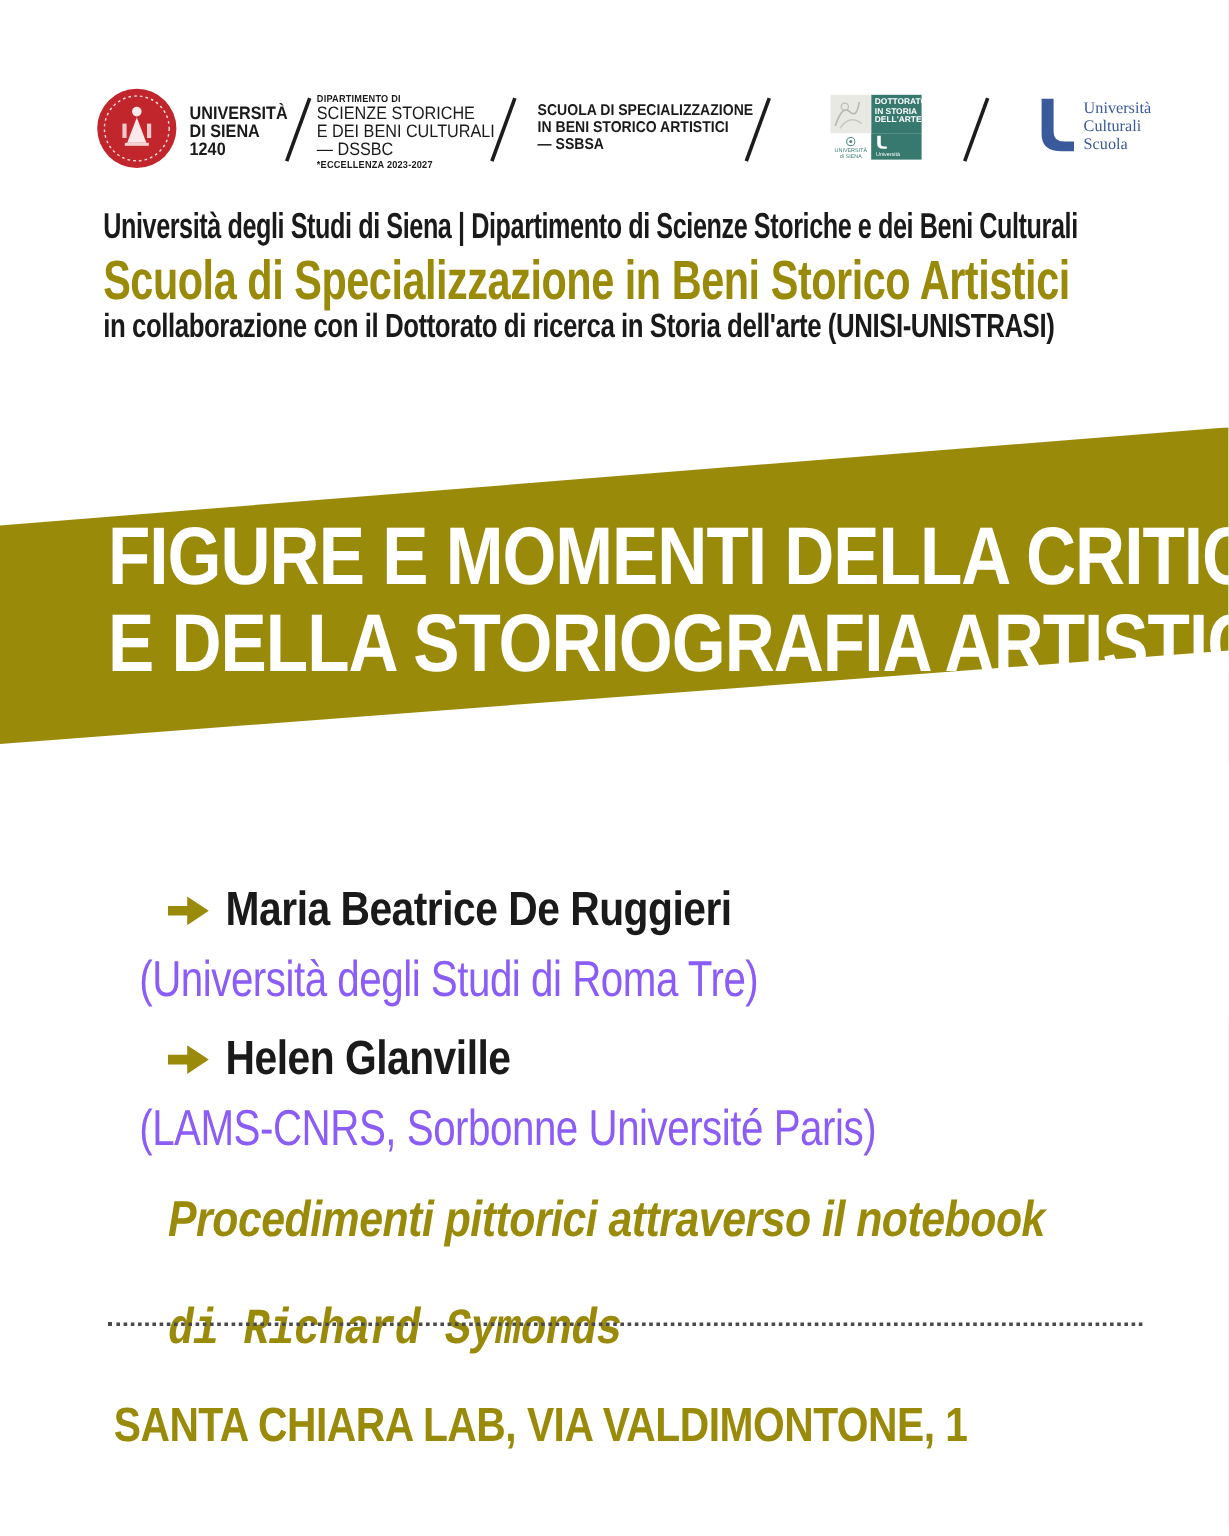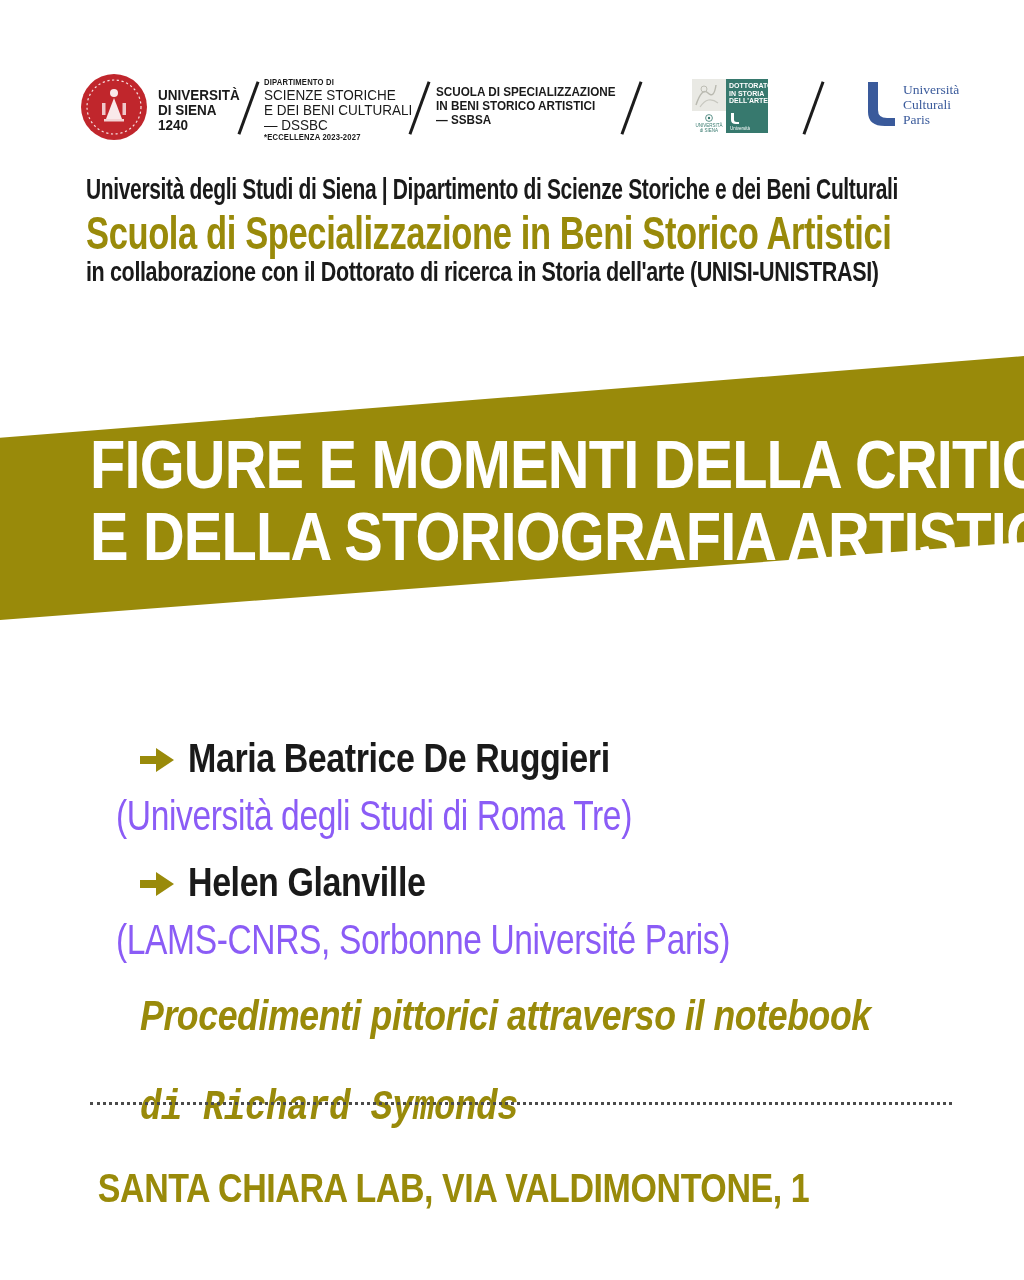--- a/index.html
+++ b/index.html
@@ -53,21 +53,21 @@
   .date-line { font-size:48px; }
   .date-line .time { font-weight:400; letter-spacing:-1px; }
   .date-line .sep { font-weight:400; padding:0 10px; }
   .speaker { font-size:40px; }
   .affil { font-size:42px; }
   .talk { font-size:42px; font-style:italic; font-weight:700; letter-spacing:-.5px; }
   .arrow-ico { display:inline-block; vertical-align:baseline; margin-right:14px; }
 
   .dotted-rule { left:90px; top:1102px; width:862px; height:0;
     border-top:3px dotted #4a4a4a; }
-  .footer { left:0; top:1166px; width:872px; text-align:right; font-size:40px; }
+  .footer { left:0; top:1166px; width:872px; text-align:left; font-size:40px;padding-left:32px; }
   .footer .cond { transform-origin:50% 50%; }
 </style>
 </head>
 <body>
 
 <div class="page">
 
   <div class="abs" style="left:80px; top:73px;">
     <svg width="68" height="68" viewBox="0 0 68 68">
       <circle cx="34" cy="34" r="33" fill="#C0262C"></circle>
@@ -91,21 +91,21 @@
   <div class="abs dssbc" style="left:264px; top:77px;">
     <div class="tiny"><span class="cond sx90">DIPARTIMENTO DI</span></div>
     <div class="big"><span class="cond sx90">SCIENZE STORICHE</span></div>
     <div class="big"><span class="cond sx90">E DEI BENI CULTURALI</span></div>
     <div class="big"><span class="cond sx90">— DSSBC</span></div>
     <div class="tiny"><span class="cond sx90">*ECCELLENZA 2023-2027</span></div>
   </div>
 
   <div class="abs hdr-slash" style="left:418px; top:80px;"></div>
 
-  <div class="abs ssbsa" style="left:436px; top:85px;">
+  <div class="abs ssbsa" style="left:448px; top:85px;">
     <div><span class="cond sx90">SCUOLA DI SPECIALIZZAZIONE</span></div>
     <div><span class="cond sx90">IN BENI STORICO ARTISTICI</span></div>
     <div><span class="cond sx90">— SSBSA</span></div>
   </div>
 
   <div class="abs hdr-slash" style="left:630px; top:80px;"></div>
 
   <div class="abs dott-logo" style="left:692px; top:79px;">
     <div class="dl-tl">
       <svg width="34" height="32" viewBox="0 0 34 32">
@@ -137,21 +137,21 @@
 
   <div class="abs hdr-slash" style="left:812px; top:80px;"></div>
 
   <div class="abs" style="left:866px; top:82px; display:flex; gap:7px;">
     <svg width="30" height="46" viewBox="0 0 30 46">
       <path d="M2 0 h10 v28 q0 8 9 8 h8 v8 h-10 q-17 0 -17 -14 z" fill="#3A5A9B"></path>
     </svg>
     <div class="uss-text">
       <div>Università</div>
       <div>Culturali</div>
-      <div>Paris</div>
+      <div>Scuola</div>
     </div>
   </div>
 
   <div class="abs l1 bold" style="left:86px; top:172px;">
     <span class="cond sx70">Università degli Studi di Siena | Dipartimento di Scienze Storiche e dei Beni Culturali</span>
   </div>
   <div class="abs l2 bold olive" style="left:86px; top:206px;">
     <span class="cond sx75">Scuola di Specializzazione in Beni Storico Artistici</span>
   </div>
   <div class="abs l3 bold" style="left:86px; top:256px;">

